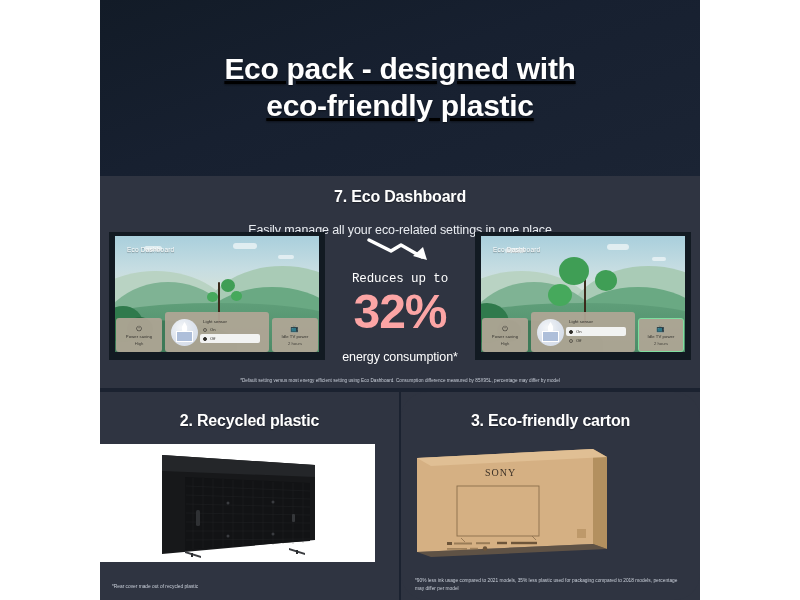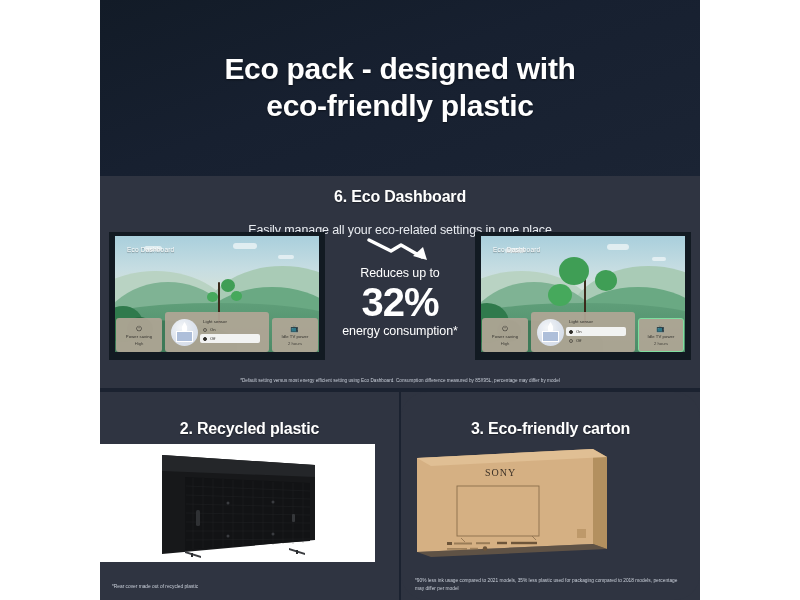--- a/index.html
+++ b/index.html
@@ -14,21 +14,21 @@
   
   .banner {
     position: absolute; left: 100px; top: 0; width: 600px; height: 600px;
     background: #2f3441;
   }
 
   
   .hero {
     position: absolute; left: 0; top: 0; width: 600px; height: 176px;
     background: linear-gradient(160deg, #121b27 0%, #172030 45%, #1b2434 100%);
-    display: flex; align-items: center; justify-content: center;
+    display: flex; align-items: center; justify-content: center; text-decoration: underline;
   }
   .hero-title {
     color: #ffffff; font-size: 30px; line-height: 1.22; font-weight: bold;
     text-align: center; letter-spacing: -0.3px; padding: 0 24px;
     text-shadow: 0 1px 2px rgba(0,0,0,0.45);
   }
 
   
   .sec1 {
     position: absolute; left: 0; top: 176px; width: 600px; height: 212px;
@@ -126,40 +126,40 @@
     background: #f2f3f2; border-radius: 2px; padding: 2px 3px; margin-left: -3px;
     width: 100%;
   }
 
   
   .stat {
     width: 150px; display: flex; flex-direction: column; align-items: center;
     padding-top: 4px; flex: 0 0 auto;
   }
   .arrow { width: 70px; height: 26px; }
-  .stat-top { color: #ffffff; font-size: 12.5px; margin-top: 4px; letter-spacing: -0.1px; }
+  .stat-top { color: #ffffff; font-size: 12.5px; margin-top: 10px; letter-spacing: -0.1px; font-family: Liberation Mono, monospace; }
   .stat-big {
-    color: #ffffff; font-size: 40px; font-weight: bold; line-height: 1.05;
+    color: #fca5a5; font-size: 48px; font-weight: bold; line-height: 1.05;
     letter-spacing: -1px; margin: 1px 0 1px;
   }
-  .stat-bot { color: #ffffff; font-size: 12.5px; letter-spacing: -0.1px; }
+  .stat-bot { color: #ffffff; font-size: 12.5px; letter-spacing: -0.1px; margin-top: 12px; }
 
   .foot1 {
     position: absolute; left: 0; bottom: 5px; width: 600px; text-align: center;
     color: #c9cfd9; font-size: 4.6px; letter-spacing: 0.05px; padding: 0 14px;
   }
 
   
   .lower {
     position: absolute; left: 0; top: 392px; width: 600px; height: 208px;
     display: flex;
   }
   .col {
     position: relative; height: 208px; background: #2f3441;
-    padding: 16px 12px 0;
+    padding: 8px 12px 0;
   }
   .col.c2 { width: 299px; }
   .col.c3 { width: 299px; border-radius: 26px; }
   .col-div { width: 2px; height: 208px; background: #1b2230; }
   .lower-top-rule {
     position: absolute; left: 0; top: 388px; width: 600px; height: 4px; background: #1b2230;
   }
 
   .shot { position: absolute; left: 0; top: 52px; }
   .shot-tv {
@@ -185,21 +185,21 @@
 
   <div class="hero">
     <div class="hero-title">
       <div>Eco pack - designed with</div>
       <div>eco-friendly plastic</div>
     </div>
   </div>
 
   <div class="sec1">
     <div class="sec-head">
-      <div class="sec-title">6. Eco Dashboard</div>
+      <div class="sec-title">7. Eco Dashboard</div>
       <div class="sec-sub">Easily manage all your eco-related settings in one place</div>
     </div>
 
     <div class="sec1-body">
 
       <div class="tvpanel">
         <div class="screen">
           <div class="sky"></div>
           <div class="cloud" style="left:14%;top:9%;width:18px;height:5px;"></div>
           <div class="cloud" style="left:58%;top:6%;width:24px;height:6px;"></div>

